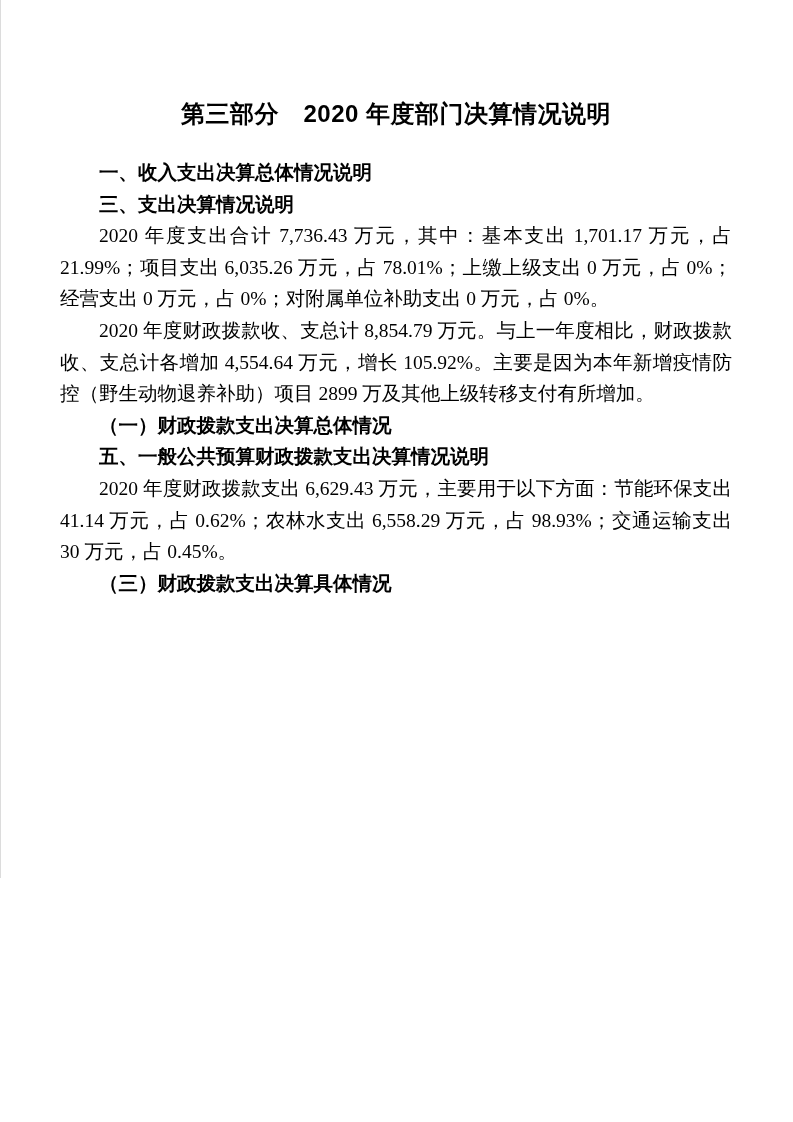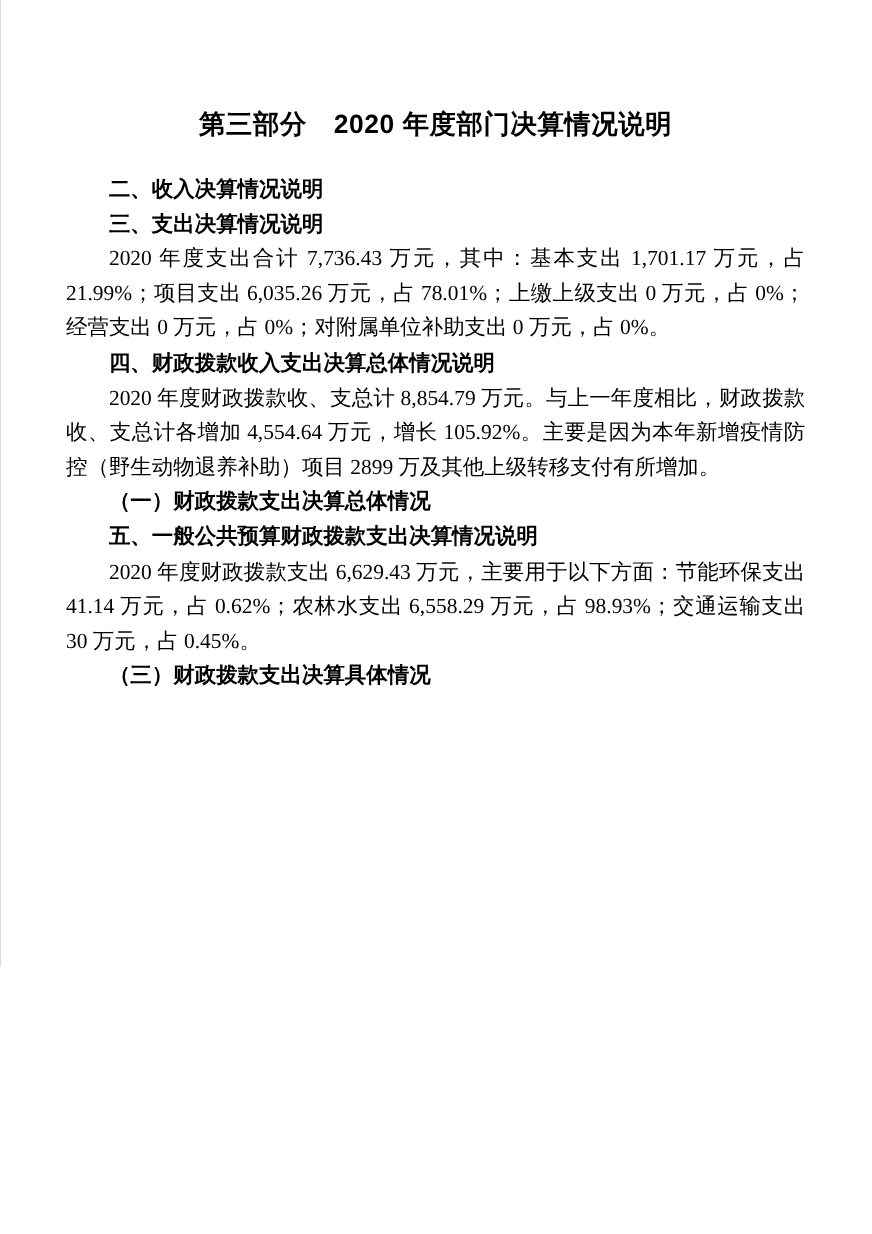--- a/index.html
+++ b/index.html
@@ -42,27 +42,26 @@
     text-align: justify;
     text-indent: 2em;
   }
 </style>
 </head>
 <body>
 
 <div class="page">
   <h1 class="doc-title">第三部分　2020 年度部门决算情况说明</h1>
 
+  <div class="block heading">一、收入支出决算总体情况说明</div>
 
-  <div class="block heading">二、收入决算情况说明</div>
 
   <div class="block heading">三、支出决算情况说明</div>
   <div class="block paragraph">2020 年度支出合计 7,736.43 万元，其中：基本支出 1,701.17 万元，占 21.99%；项目支出 6,035.26 万元，占 78.01%；上缴上级支出 0 万元，占 0%；经营支出 0 万元，占 0%；对附属单位补助支出 0 万元，占 0%。</div>
 
-  <div class="block heading">四、财政拨款收入支出决算总体情况说明</div>
   <div class="block paragraph">2020 年度财政拨款收、支总计 8,854.79 万元。与上一年度相比，财政拨款收、支总计各增加 4,554.64 万元，增长 105.92%。主要是因为本年新增疫情防控（野生动物退养补助）项目 2899 万及其他上级转移支付有所增加。</div>
 
   <div class="block heading">（一）财政拨款支出决算总体情况</div>
 
   <div class="block heading">五、一般公共预算财政拨款支出决算情况说明</div>
 
   <div class="block paragraph">2020 年度财政拨款支出 6,629.43 万元，主要用于以下方面：节能环保支出 41.14 万元，占 0.62%；农林水支出 6,558.29 万元，占 98.93%；交通运输支出 30 万元，占 0.45%。</div>
 
   <div class="block heading">（三）财政拨款支出决算具体情况</div>
 </div>

